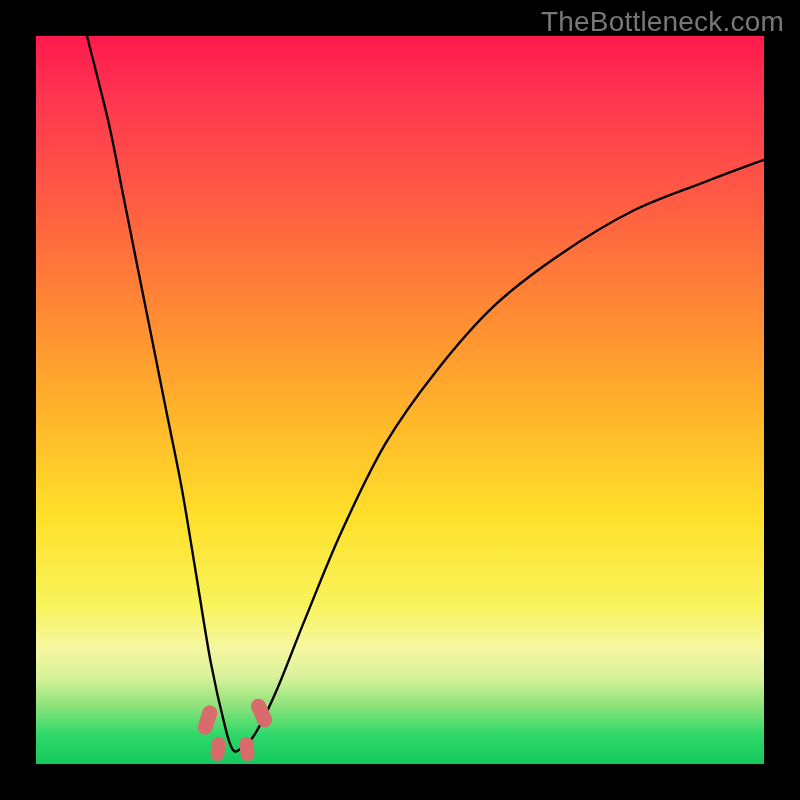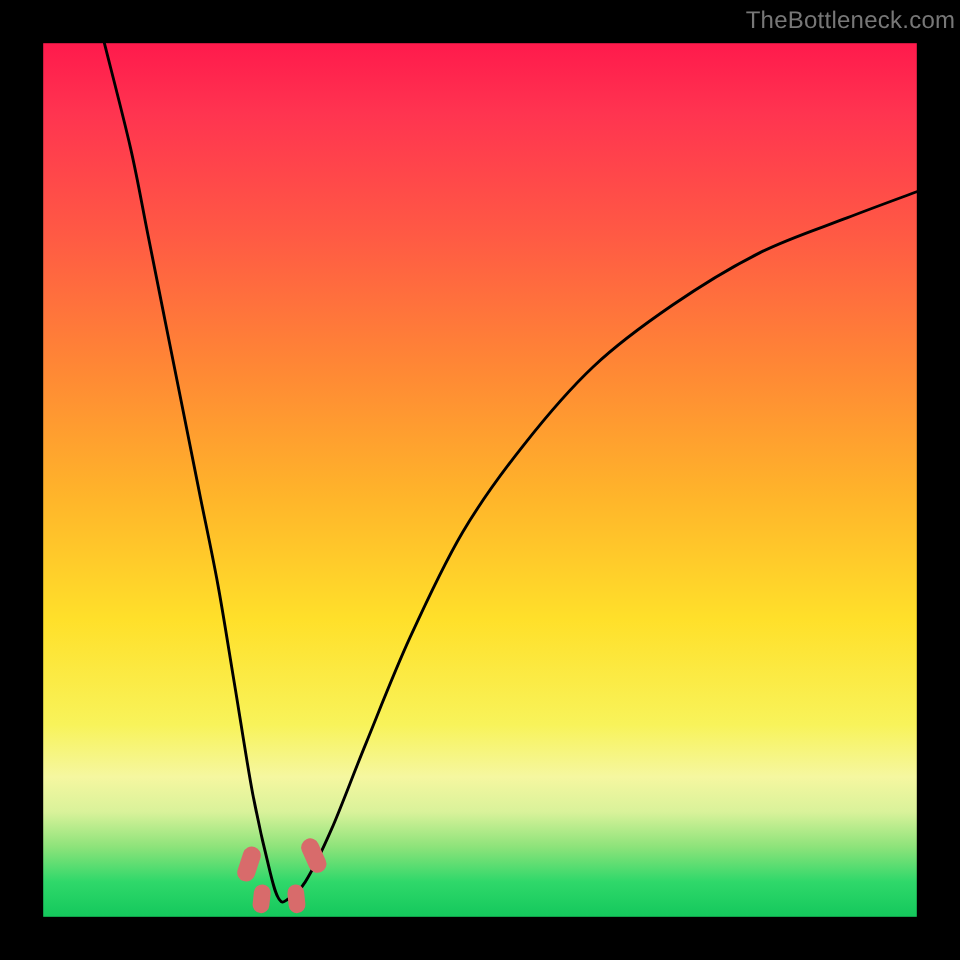--- a/index.html
+++ b/index.html
@@ -38,23 +38,23 @@
       #f5f7a0 84%,
       #d9f29a 88%,
       #8de37a 92%,
       #2fd86a 96%,
       #14c85c 100%
     );
   }
   .watermark {
     position: absolute;
     top: 6px;
-    right: 4px;
+    right: 16px;
     color: #777;
-    font-size: 20px;
+    font-size: 28px;
     letter-spacing: 0.2px;
   }
   svg.curve {
     position: absolute;
     top: 0;
     left: 0;
     width: 728px;
     height: 728px;
     overflow: visible;
   }

